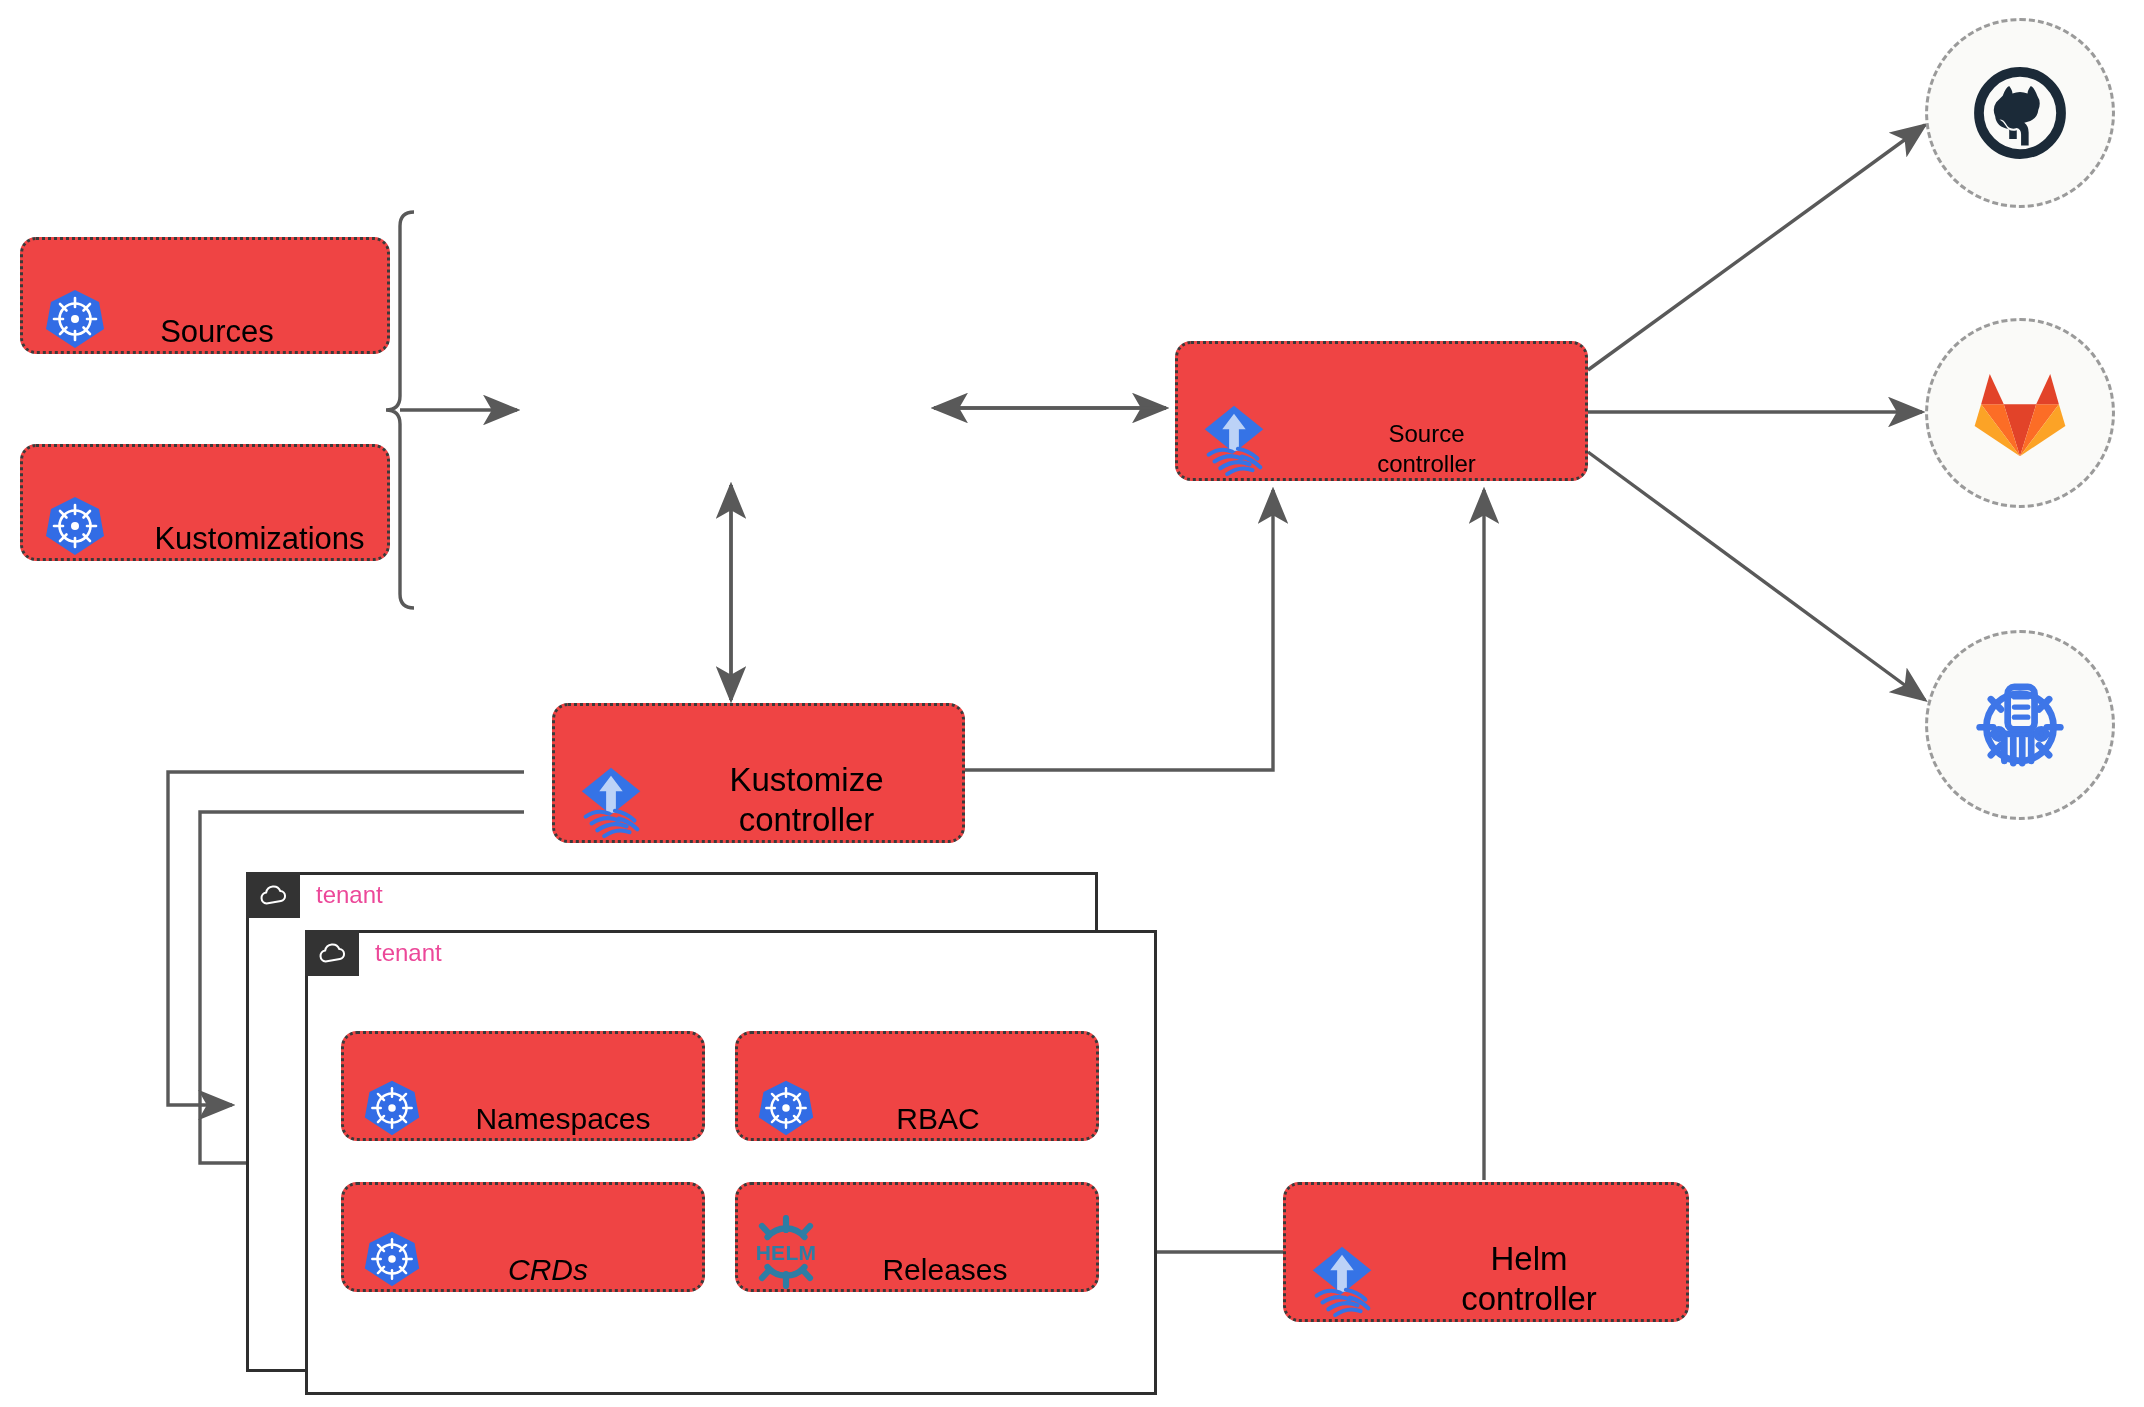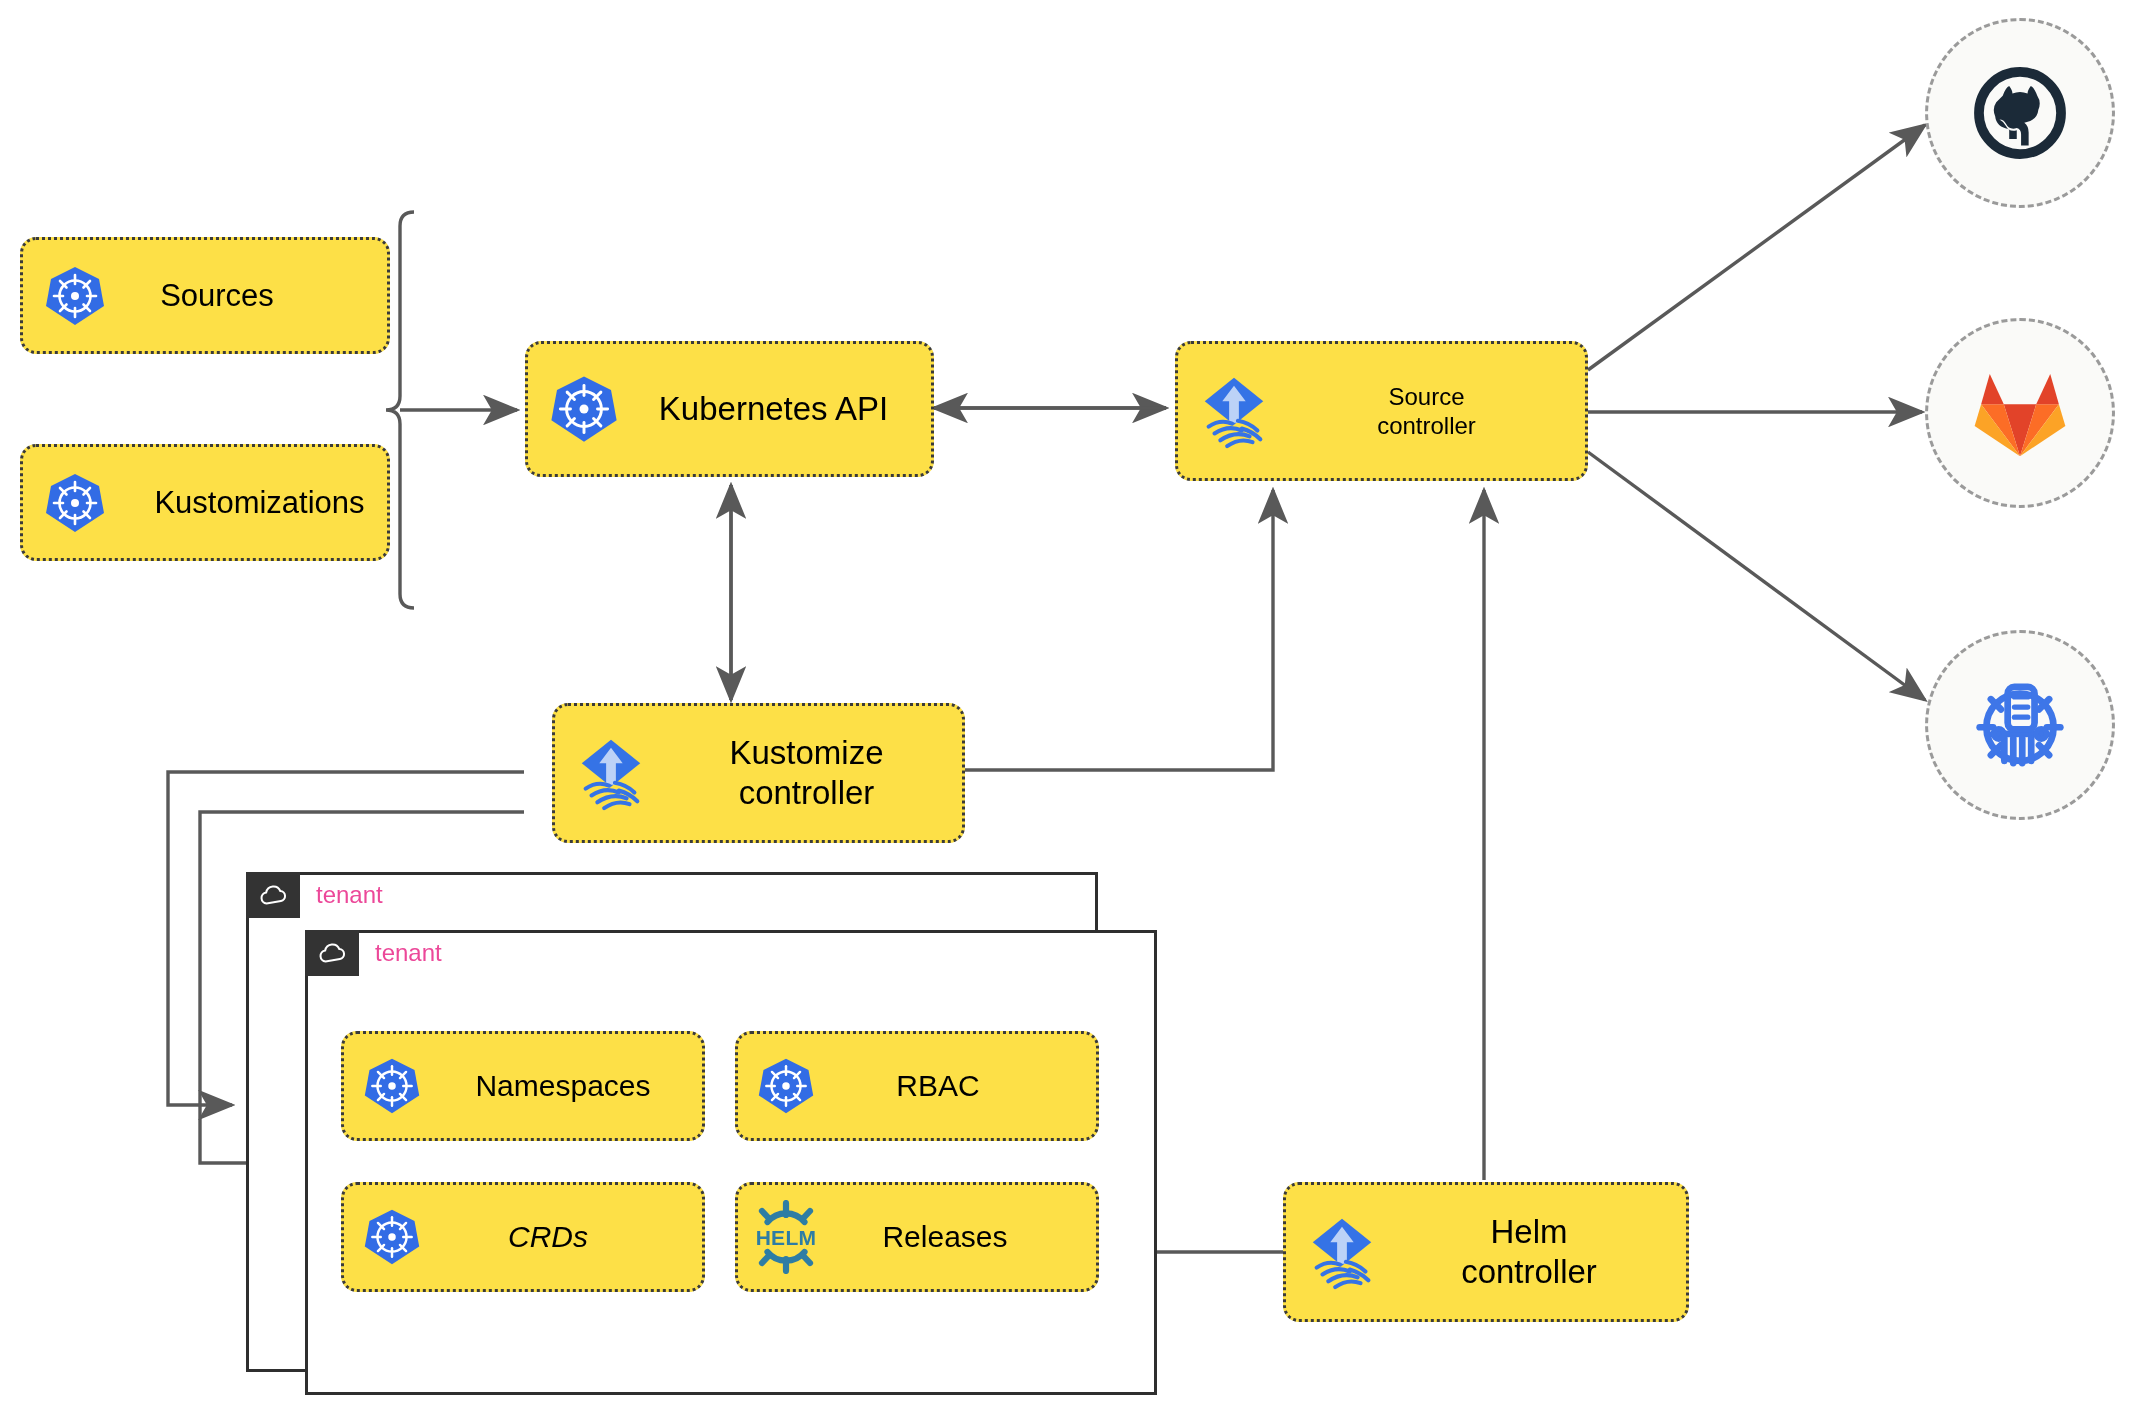--- a/index.html
+++ b/index.html
@@ -13,24 +13,24 @@
 
   svg.edges {
     position: absolute; left: 0; top: 0;
     width: 2144px; height: 1407px;
     pointer-events: none; z-index: 1;
   }
 
   
   .card {
     position: absolute;
-    background: #fde047;
+    background: #ef4444;
     border: 3px dotted #3a3a3a;
     border-radius: 16px;
-    display: flex; align-items: center;
+    display: flex; align-items: flex-end;
     z-index: 3;
   }
   .card .ic { flex: 0 0 auto; display: flex; align-items: center; justify-content: center; }
   .card .lbl {
     flex: 1 1 auto; text-align: center;
     color: #000; line-height: 1.22;
     white-space: pre-line;
   }
 
   
@@ -166,40 +166,20 @@
           <line x1="17" y1="17" x2="23.5" y2="23.5"></line>
             <line x1="40.5" y1="40.5" x2="47" y2="47"></line>
           <line x1="47" y1="17" x2="40.5" y2="23.5"></line>
             <line x1="23.5" y1="40.5" x2="17" y2="47"></line>
         </g>
       </svg>
     </div>
     <div class="lbl" style="font-size:31px; padding-right:20px;">Kustomizations</div>
   </div>
 
-  <div class="card" style="left:525px; top:341px; width:409px; height:136px;">
-    <div class="ic" style="width:112px;">
-      <svg width="72" height="72" viewBox="0 0 64 64">
-        <polygon points="32,3 56,15 61,42 32,61 3,42 8,15" fill="#326CE5"></polygon>
-        <g fill="none" stroke="#ffffff" stroke-width="2.6" stroke-linecap="round">
-          <circle cx="32" cy="32" r="15.5"></circle>
-          <circle cx="32" cy="32" r="4" fill="#ffffff" stroke="none"></circle>
-          <line x1="32" y1="11" x2="32" y2="20"></line>
-            <line x1="32" y1="44" x2="32" y2="53"></line>
-          <line x1="11" y1="32" x2="20" y2="32"></line>
-            <line x1="44" y1="32" x2="53" y2="32"></line>
-          <line x1="17" y1="17" x2="23.5" y2="23.5"></line>
-            <line x1="40.5" y1="40.5" x2="47" y2="47"></line>
-          <line x1="47" y1="17" x2="40.5" y2="23.5"></line>
-            <line x1="23.5" y1="40.5" x2="17" y2="47"></line>
-        </g>
-      </svg>
-    </div>
-    <div class="lbl" style="font-size:33px; padding-right:24px;">Kubernetes API</div>
-  </div>
 
   <div class="card" style="left:1175px; top:341px; width:413px; height:140px;">
     <div class="ic" style="width:112px;">
       <svg width="78" height="78" viewBox="0 0 80 80">
         <polygon points="40,6 70,30 40,54 10,30" fill="#3573E6"></polygon>
         <path d="M40,14 L52,30 L45,30 L45,52 L35,52 L35,30 L28,30 Z" fill="#bcd2f7"></path>
         <g stroke="#3573E6" stroke-width="4.2" fill="none" stroke-linecap="round">
           <path d="M14,56 q12,-8 24,-3"></path>
           <path d="M20,63 q14,-9 28,-3"></path>
           <path d="M26,70 q15,-10 30,-4"></path>

